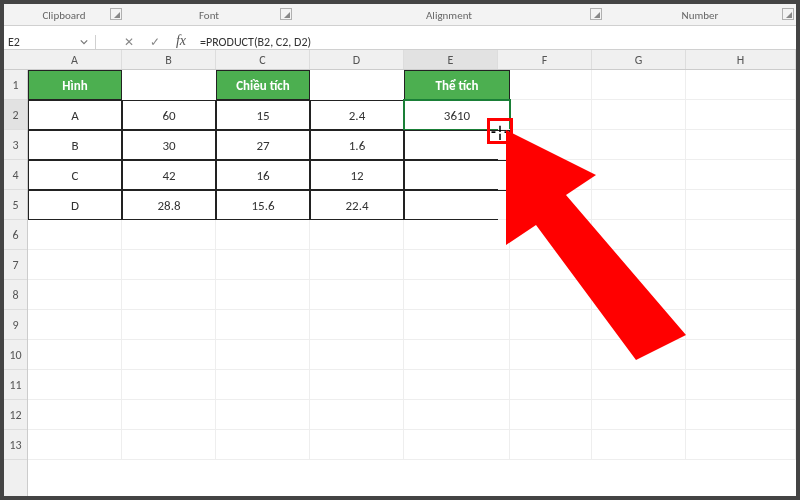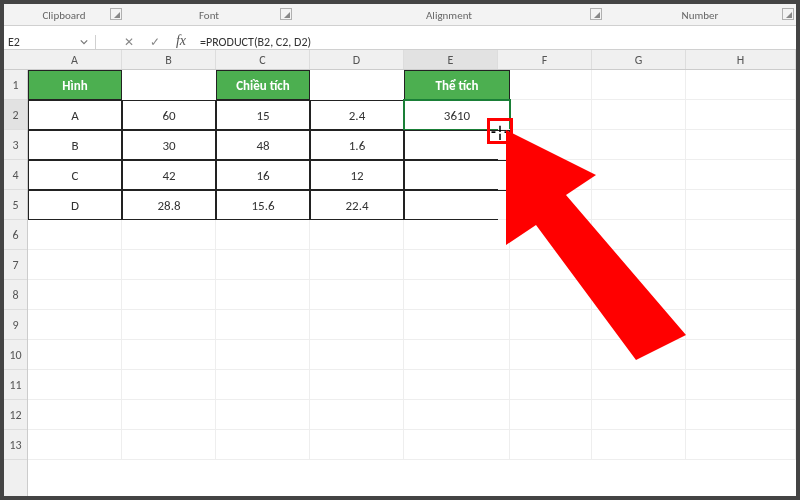--- a/index.html
+++ b/index.html
@@ -227,21 +227,21 @@
       </div>
 
       <div class="row" style="top:60px">
         <div class="cell tcell cA">
             <span>B</span>
           </div>
         <div class="cell tcell cB">
             <span>30</span>
           </div>
         <div class="cell tcell cC">
-            <span>48</span>
+            <span>27</span>
           </div>
         <div class="cell tcell cD">
             <span>1.6</span>
           </div>
         <div class="cell tcell cE">
             <span></span>
           </div>
         <div class="cell cF"></div>
         <div class="cell cG"></div>
         <div class="cell cH"></div>

